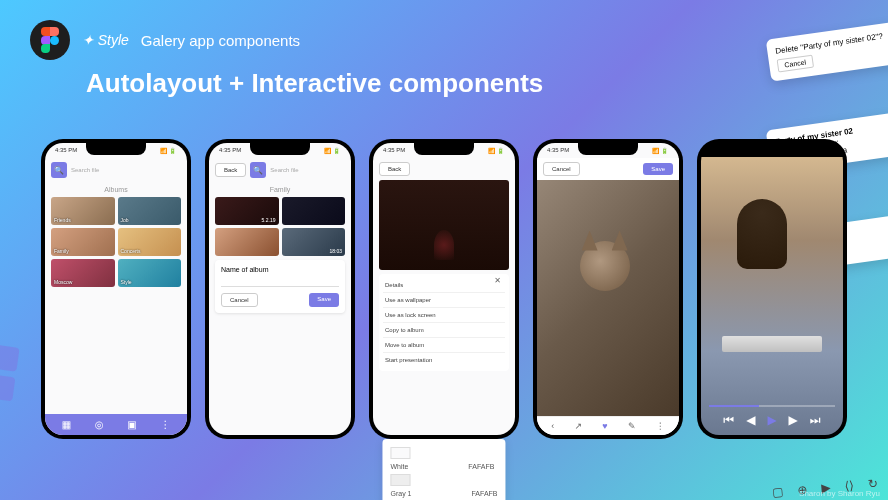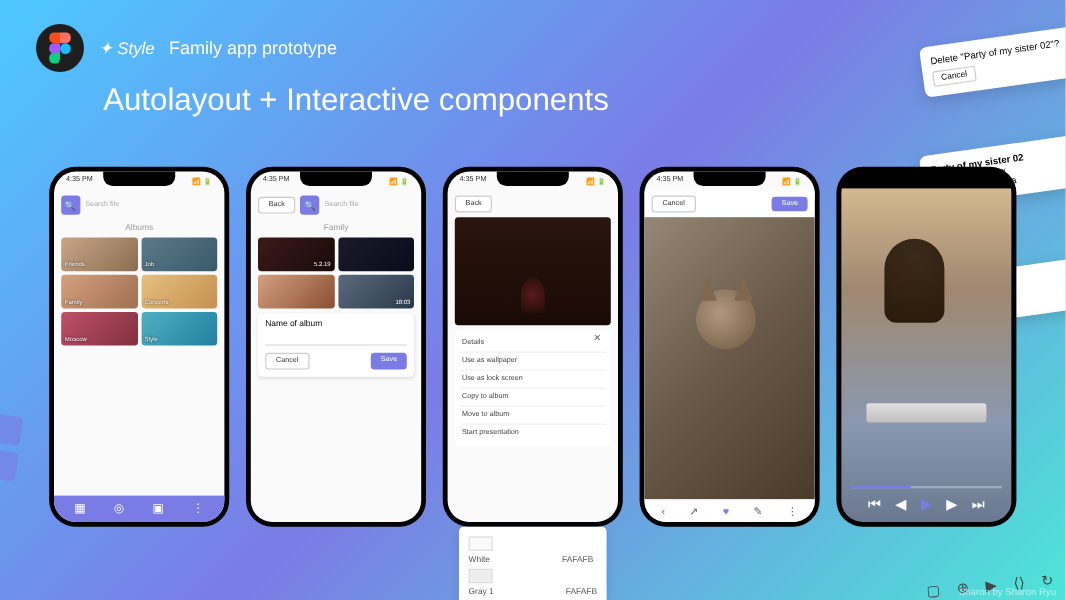--- a/index.html
+++ b/index.html
@@ -9,21 +9,21 @@
 .figma-logo{width:40px;height:40px;border-radius:50%;background:#1e1e1e;display:flex;align-items:center;justify-content:center;position:relative}
 .figma-shapes{position:relative;width:18px;height:26px}
 .fg-shape{position:absolute;width:9px;height:9px}
 .fg-1{top:0;left:0;background:#f24e1e;border-radius:4px 0 0 4px}
 .fg-2{top:0;right:0;background:#ff7262;border-radius:0 4px 4px 0}
 .fg-3{top:8.5px;left:0;background:#a259ff;border-radius:4px 0 0 4px}
 .fg-4{top:8.5px;right:0;background:#1abcfe;border-radius:50%}
 .fg-5{top:17px;left:0;background:#0acf83;border-radius:4px 0 4px 4px}
 .story-label{color:#fff;font-style:italic;font-size:14px;display:flex;align-items:center;gap:4px}
 .app-name{color:#fff;font-size:15px;font-weight:500}
-.main-title{color:#fff;font-size:26px;font-weight:400;margin-top:8px;margin-left:56px}
+.main-title{color:#fff;font-size:26px;font-weight:700;margin-top:8px;margin-left:56px}
 .phones{display:flex;gap:14px;justify-content:center;margin-top:20px;padding:0 20px}
 .phone{width:150px;height:300px;background:#000;border-radius:22px;padding:4px;position:relative;flex-shrink:0}
 .notch{position:absolute;top:4px;left:50%;transform:translateX(-50%);width:60px;height:12px;background:#000;border-radius:0 0 8px 8px;z-index:10}
 .screen{width:100%;height:100%;background:#fafafb;border-radius:18px;overflow:hidden;position:relative;font-size:7px}
 .status-bar{display:flex;justify-content:space-between;padding:4px 10px;font-size:6px;color:#333}
 .topbar{display:flex;align-items:center;gap:4px;padding:4px 6px}
 .icon-btn{width:16px;height:16px;background:#7b7be5;border-radius:3px;display:flex;align-items:center;justify-content:center;color:#fff;font-size:8px}
 .btn{padding:3px 8px;background:#7b7be5;color:#fff;border-radius:3px;font-size:6px}
 .btn-outline{padding:3px 8px;background:#fff;border:1px solid #ccc;color:#333;border-radius:3px;font-size:6px}
 .search-field{flex:1;color:#aaa;font-size:6px}
@@ -107,21 +107,21 @@
     <div class="figma-logo">
       <div class="figma-shapes">
         <div class="fg-shape fg-1"></div>
           <div class="fg-shape fg-2"></div>
         <div class="fg-shape fg-3"></div>
           <div class="fg-shape fg-4"></div>
         <div class="fg-shape fg-5"></div>
       </div>
     </div>
     <div class="story-label">✦ <span>Style</span></div>
-    <div class="app-name">Family app prototype</div>
+    <div class="app-name">Galery app components</div>
   </div>
   <div class="main-title">Autolayout + Interactive components</div>
 </div>
 
 <div class="phones">
 
   <div class="phone">
     <div class="notch"></div>
     <div class="screen">
       <div class="status-bar">

